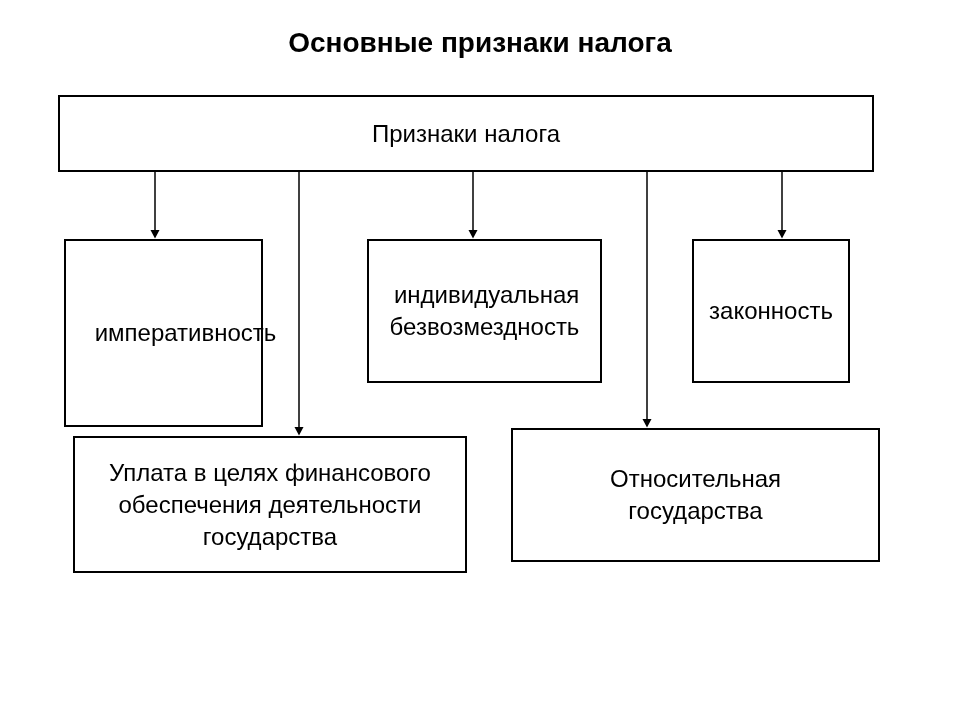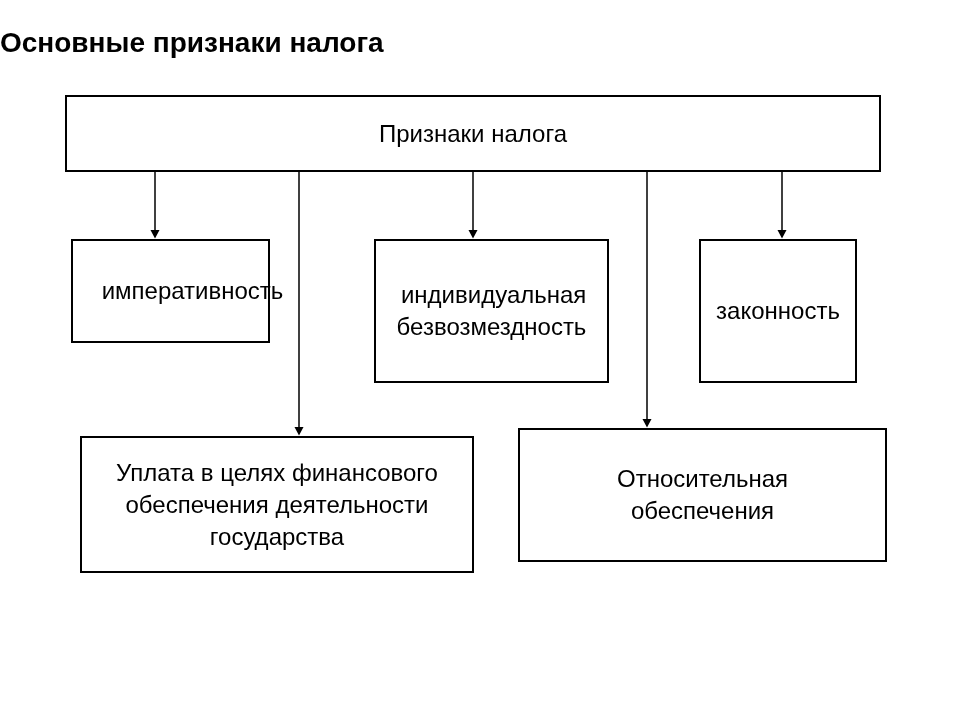--- a/index.html
+++ b/index.html
@@ -14,46 +14,45 @@
     width: 960px;
     height: 720px;
     background: #ffffff;
     overflow: hidden;
   }
   .title {
     position: absolute;
     left: 0;
     top: 27px;
     width: 960px;
-    text-align: left;
+    text-align: center;
     font-size: 28px;
     font-weight: bold;
     color: #000000;
     letter-spacing: 0;
   }
   .box {
     position: absolute;
     box-sizing: border-box;
     border: 2px solid #000000;
     background: #ffffff;
     display: flex;
     align-items: center;
     justify-content: center;
     text-align: center;
     color: #000000;
     font-size: 24px;
     line-height: 32px;
-    margin-left: 7px;
   }
   .box .box-label {
     white-space: pre-line;
     padding: 0 4px;
   }
   .root-box { left: 58px;  top: 95px;  width: 816px; height: 77px; }
-  .box-1    { left: 64px;  top: 239px; width: 199px; height: 104px; padding-left: 44px; }
+  .box-1    { left: 64px;  top: 239px; width: 199px; height: 188px; padding-left: 44px; }
   .box-2    { left: 367px; top: 239px; width: 235px; height: 144px; text-align: right; }
   .box-3    { left: 692px; top: 239px; width: 158px; height: 144px; }
   .box-4    { left: 73px;  top: 436px; width: 394px; height: 137px; }
   .box-5    { left: 511px; top: 428px; width: 369px; height: 134px; }
   .connector-layer {
     position: absolute;
     left: 0;
     top: 0;
     width: 960px;
     height: 720px;
@@ -110,16 +109,16 @@
   </div>
 
   <div class="box box-4">
     <span class="box-label">Уплата в целях финансового
 обеспечения деятельности
 государства</span>
   </div>
 
   <div class="box box-5">
     <span class="box-label">Относительная
-обеспечения</span>
+государства</span>
   </div>
 
 </div>
 
 </body></html>

